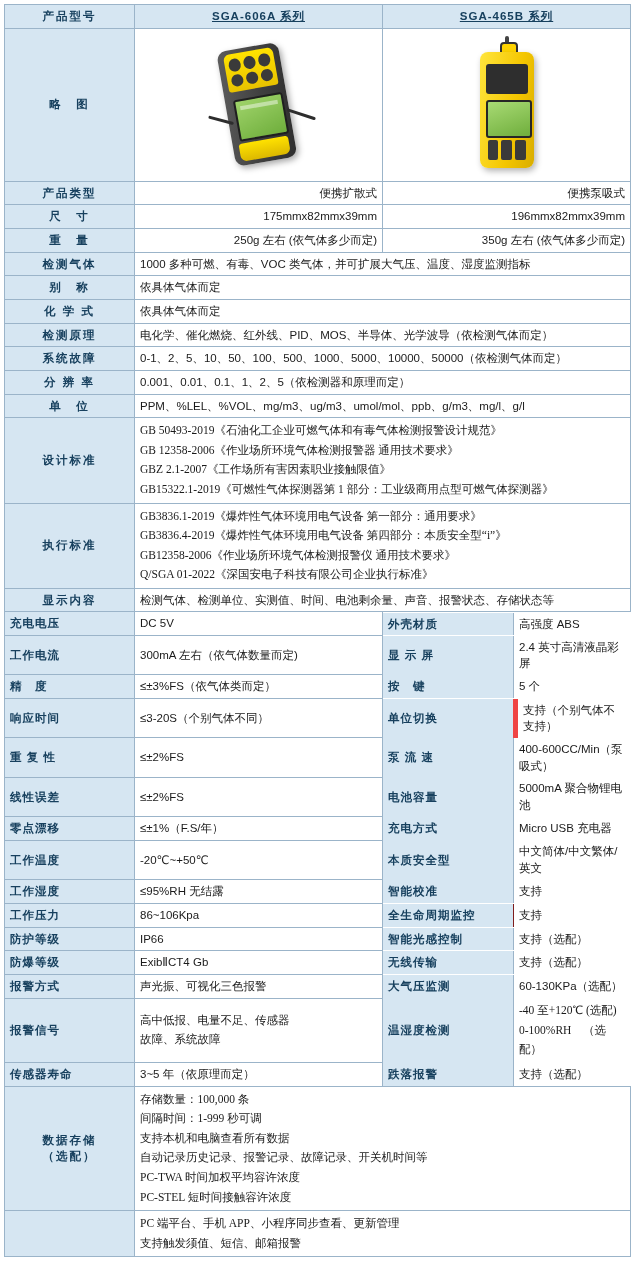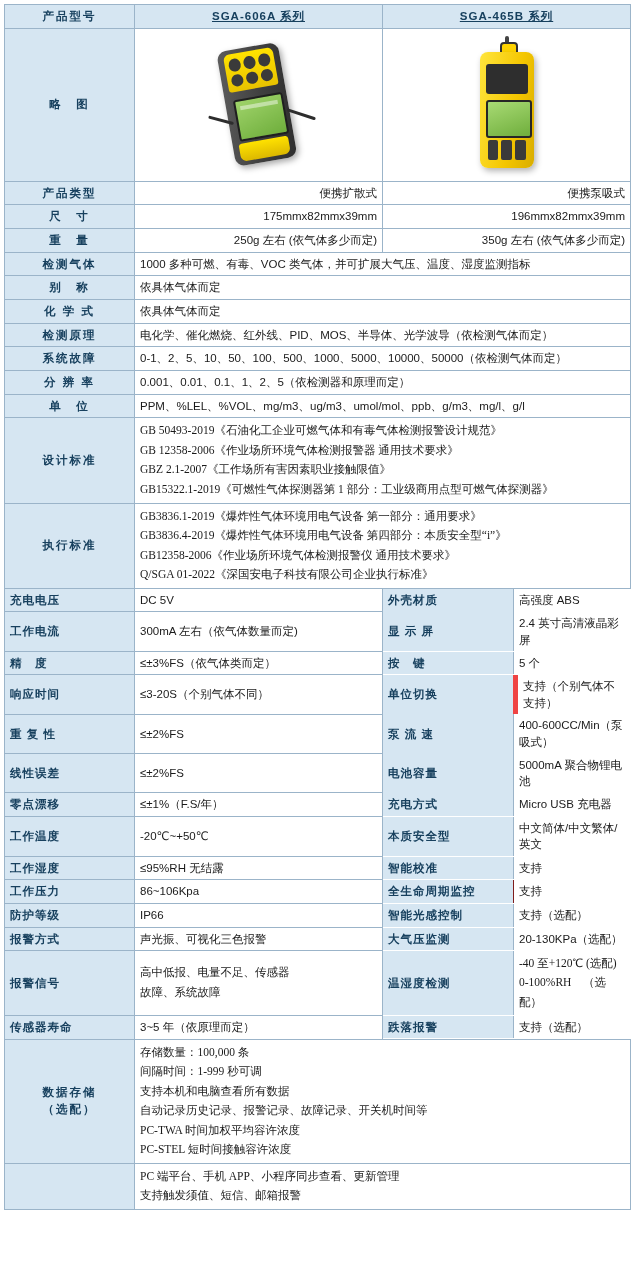--- a/index.html
+++ b/index.html
@@ -163,20 +163,24 @@
   <tr>
     <td class="lbl">执行标准</td>
     <td class="val multi" colspan="2">
       <div>GB3836.1-2019《爆炸性气体环境用电气设备 第一部分：通用要求》</div>
       <div>GB3836.4-2019《爆炸性气体环境用电气设备 第四部分：本质安全型“i”》</div>
       <div>GB12358-2006《作业场所环境气体检测报警仪 通用技术要求》</div>
       <div>Q/SGA 01-2022《深国安电子科技有限公司企业执行标准》</div>
     </td>
   </tr>
 
+  <tr>
+    <td class="lbl">显示内容</td>
+    <td class="val" colspan="2">检测气体、检测单位、实测值、时间、电池剩余量、声音、报警状态、存储状态等</td>
+  </tr>
 
   <tr>
     <td class="lbl2">充电电压</td>
     <td class="val">DC 5V</td>
     <td style="padding:0;border:none">
       <table style="width:100%;height:100%;border-collapse:collapse">
         <tbody>
                 <tr>
                   <td class="lbl2" style="width:120px;border-top:none;border-right:1px solid #9bb4c9;border-bottom:none;border-left:none">外壳材质</td>
         <td class="val" style="border:none">高强度 ABS</td>
@@ -319,28 +323,42 @@
         <tbody>
                 <tr>
                   <td class="lbl2" style="width:120px;border-top:none;border-right:1px solid #9bb4c9;border-bottom:none;border-left:none">智能光感控制</td>
         <td class="val" style="border:none">支持（选配）</td>
                 </tr>
       </tbody>
             </table>
     </td>
   </tr>
   <tr>
+    <td class="lbl2">防爆等级</td>
+    <td class="val">ExibⅡCT4 Gb</td>
+    <td style="padding:0;border:none">
+      <table style="width:100%;border-collapse:collapse">
+        <tbody>
+                <tr>
+                  <td class="lbl2" style="width:120px;border-top:none;border-right:1px solid #9bb4c9;border-bottom:none;border-left:none">无线传输</td>
+        <td class="val" style="border:none">支持（选配）</td>
+                </tr>
+      </tbody>
+            </table>
+    </td>
+  </tr>
+  <tr>
     <td class="lbl2">报警方式</td>
     <td class="val">声光振、可视化三色报警</td>
     <td style="padding:0;border:none">
       <table style="width:100%;border-collapse:collapse">
         <tbody>
                 <tr>
                   <td class="lbl2" style="width:120px;border-top:none;border-right:1px solid #9bb4c9;border-bottom:none;border-left:none">大气压监测</td>
-        <td class="val" style="border:none">20-130KPa（选配）</td>
+        <td class="val" style="border:none">60-130KPa（选配）</td>
                 </tr>
       </tbody>
             </table>
     </td>
   </tr>
 
   <tr>
     <td class="lbl2">报警信号</td>
     <td class="val multi">
       <div>高中低报、电量不足、传感器</div>

